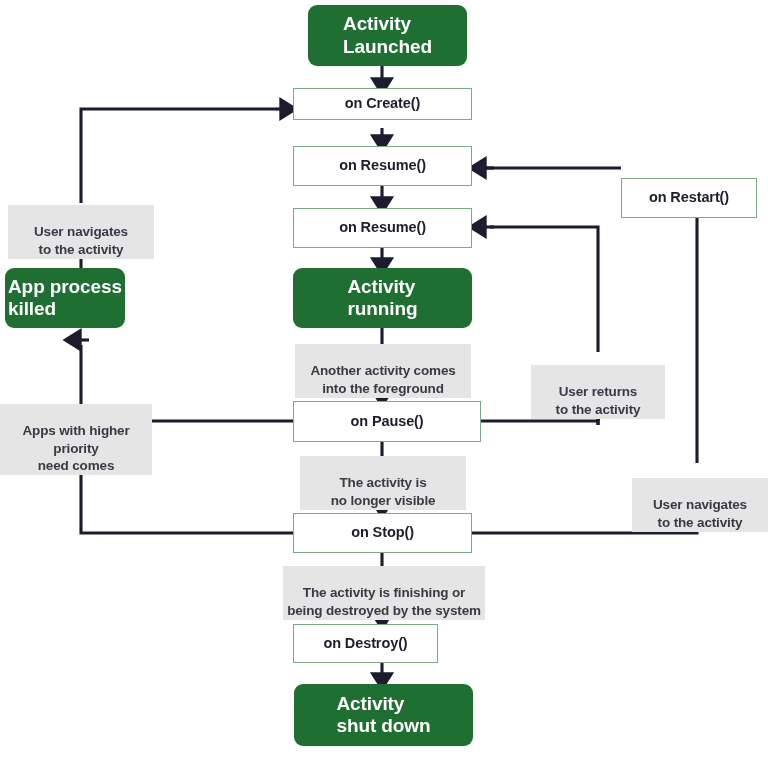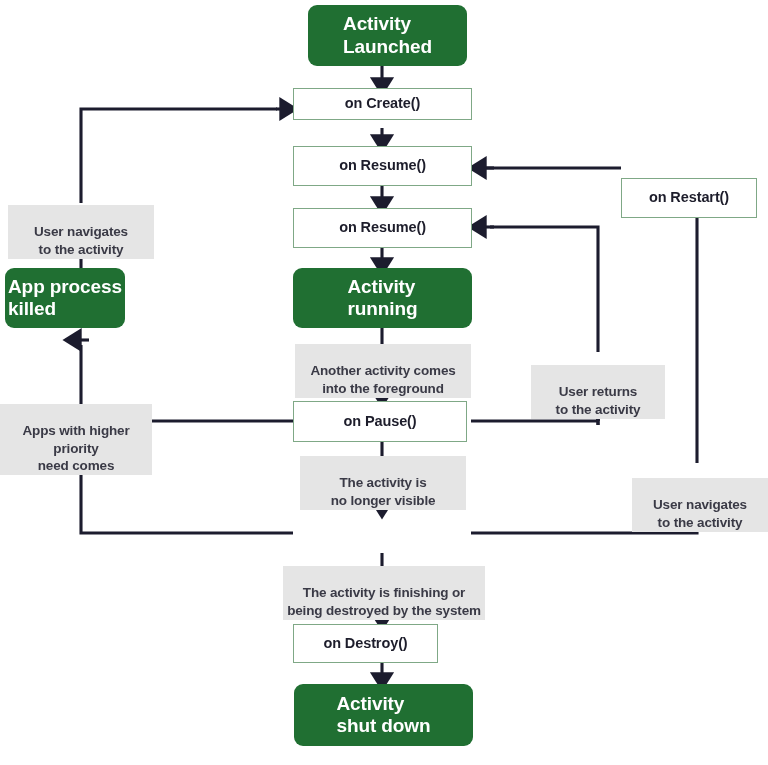--- a/index.html
+++ b/index.html
@@ -144,24 +144,27 @@
 
   <div class="node callback" style="left:293px; top:208px; width:179px; height:40px;">
     <span>on Resume()</span>
   </div>
 
   <div class="node state" style="left:293px; top:268px; width:179px; height:60px;">
     <span style="white-space:pre-line;">Activity
 running</span>
   </div>
 
-  <div class="node callback" style="left:293px; top:401px; width:174px; height:41px;">
+  <div class="node callback" style="left:293px; top:401px; width:188px; height:41px;">
     <span>on Pause()</span>
   </div>
 
+  <div class="node callback" style="left:293px; top:513px; width:179px; height:40px;">
+    <span>on Stop()</span>
+  </div>
 
   <div class="node callback" style="left:293px; top:624px; width:145px; height:39px;">
     <span>on Destroy()</span>
   </div>
 
   <div class="node state" style="left:294px; top:684px; width:179px; height:62px;">
     <span style="white-space:pre-line;">Activity
 shut down</span>
   </div>
 

